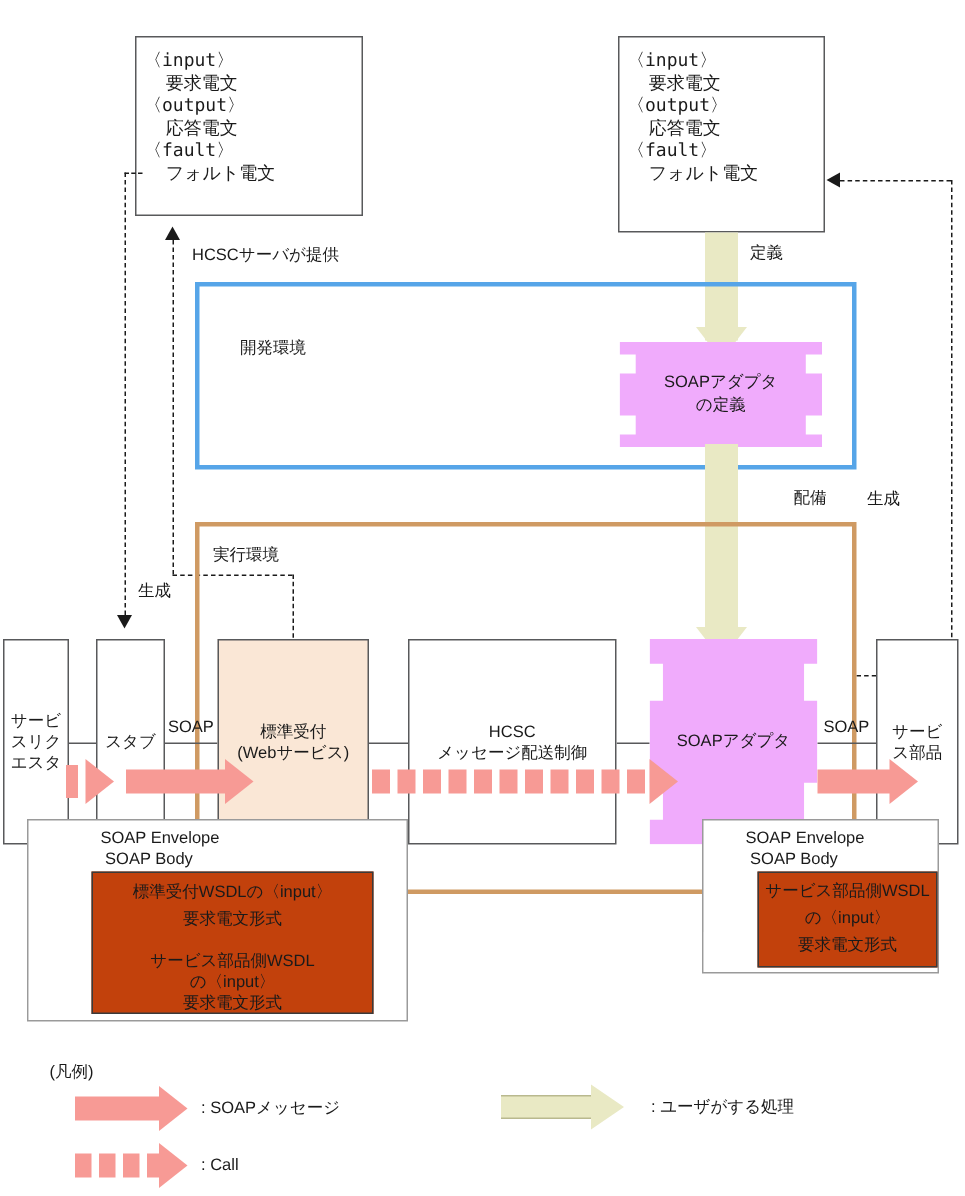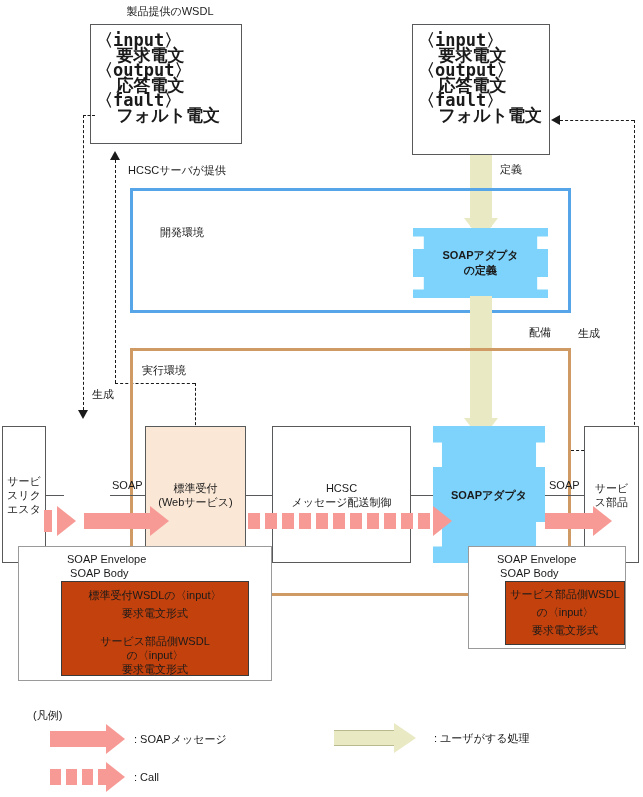--- a/index.html
+++ b/index.html
@@ -7,40 +7,39 @@
     width:643px;height:797px;position:relative;overflow:hidden;
     font-family:"Liberation Sans","DejaVu Sans",sans-serif;
     color:#1a1a1a;
   }
   #stage{position:absolute;left:0;top:0;width:643px;height:797px;}
   .abs{position:absolute;box-sizing:border-box;}
 
   
   .lbl{font-size:11px;line-height:14px;white-space:pre;color:#1a1a1a;}
   .lbl-c{text-align:center;}
-  .mono{font-family:"DejaVu Sans Mono","Liberation Mono",monospace;font-size:17px;line-height:15px;white-space:pre;font-weight:bold;}
+  .mono{font-family:"DejaVu Sans Mono","Liberation Mono",monospace;font-size:12px;line-height:15px;white-space:pre;}
 
   
   .box{border:1px solid #58595b;background:#ffffff;}
   .wsdl{border:1px solid #58595b;background:#ffffff;}
   .wsdl .mono{padding:0;}
 
   
   .devenv{border:3px solid #56a5e8;background:transparent;}
   .runenv{border:3px solid #cf9a63;background:transparent;}
 
   
   .notch{
-    background:#7dd3fc;
+    background:#f0abfc;
     clip-path:polygon(
       0% 12%, 8% 12%, 8% 30%, 0% 30%,
       0% 70%, 8% 70%, 8% 88%, 0% 88%,
       0% 100%, 100% 100%, 100% 88%, 92% 88%, 92% 70%, 100% 70%,
       100% 30%, 92% 30%, 92% 12%, 100% 12%, 100% 0%, 0% 0%);
-    font-weight:bold;
   }
   .notch-inner{
     position:absolute;left:0;right:0;top:50%;transform:translateY(-50%);
     text-align:center;font-size:11px;line-height:15px;white-space:pre;color:#1a1a1a;
   }
 
   
   .peach{background:#fae7d6;border:1px solid #58595b;}
 
   
@@ -74,21 +73,20 @@
 
   
   .leg-yellow-shaft{background:#e9e9c4;border-top:1px solid #b9b98e;border-bottom:1px solid #b9b98e;}
   .leg-yellow-head{width:0;height:0;border-top:15px solid transparent;border-bottom:15px solid transparent;border-left:22px solid #e9e9c4;}
 </style>
 </head>
 <body>
 
 <div id="stage">
 
-  <div class="abs lbl lbl-c" style="left:90px;top:4px;width:160px;">製品提供のWSDL</div>
 
   <div class="abs wsdl" style="left:90px;top:24px;width:152px;height:120px;">
     <div class="mono" style="padding:8px 0 0 5px;">〈input〉
   要求電文
 〈output〉
   応答電文
 〈fault〉
   フォルト電文</div>
   </div>
 
@@ -146,20 +144,23 @@
   <div class="abs sl-h" style="left:246px;top:495px;width:26px;height:0;"></div>
   <div class="abs sl-h" style="left:411px;top:495px;width:22px;height:0;"></div>
   <div class="abs sl-h" style="left:545px;top:495px;width:39px;height:0;"></div>
 
   <div class="abs box" style="left:2px;top:426px;width:44px;height:137px;">
     <div class="lbl" style="position:absolute;left:0;right:0;top:50%;transform:translateY(-50%);text-align:center;">サービ
 スリク
 エスタ</div>
   </div>
 
+  <div class="abs box" style="left:64px;top:426px;width:46px;height:137px;">
+    <div class="lbl" style="position:absolute;left:0;right:0;top:50%;transform:translateY(-50%);text-align:center;">スタブ</div>
+  </div>
 
   <div class="abs lbl" style="left:112px;top:478px;">SOAP</div>
 
   <div class="abs box" style="left:272px;top:426px;width:139px;height:137px;">
     <div class="lbl" style="position:absolute;left:0;right:0;top:50%;transform:translateY(-50%);text-align:center;">HCSC
 メッセージ配送制御</div>
   </div>
 
   <div class="abs peach" style="left:145px;top:426px;width:101px;height:137px;">
     <div class="lbl" style="position:absolute;left:0;right:0;top:50%;transform:translateY(-50%);text-align:center;">標準受付

